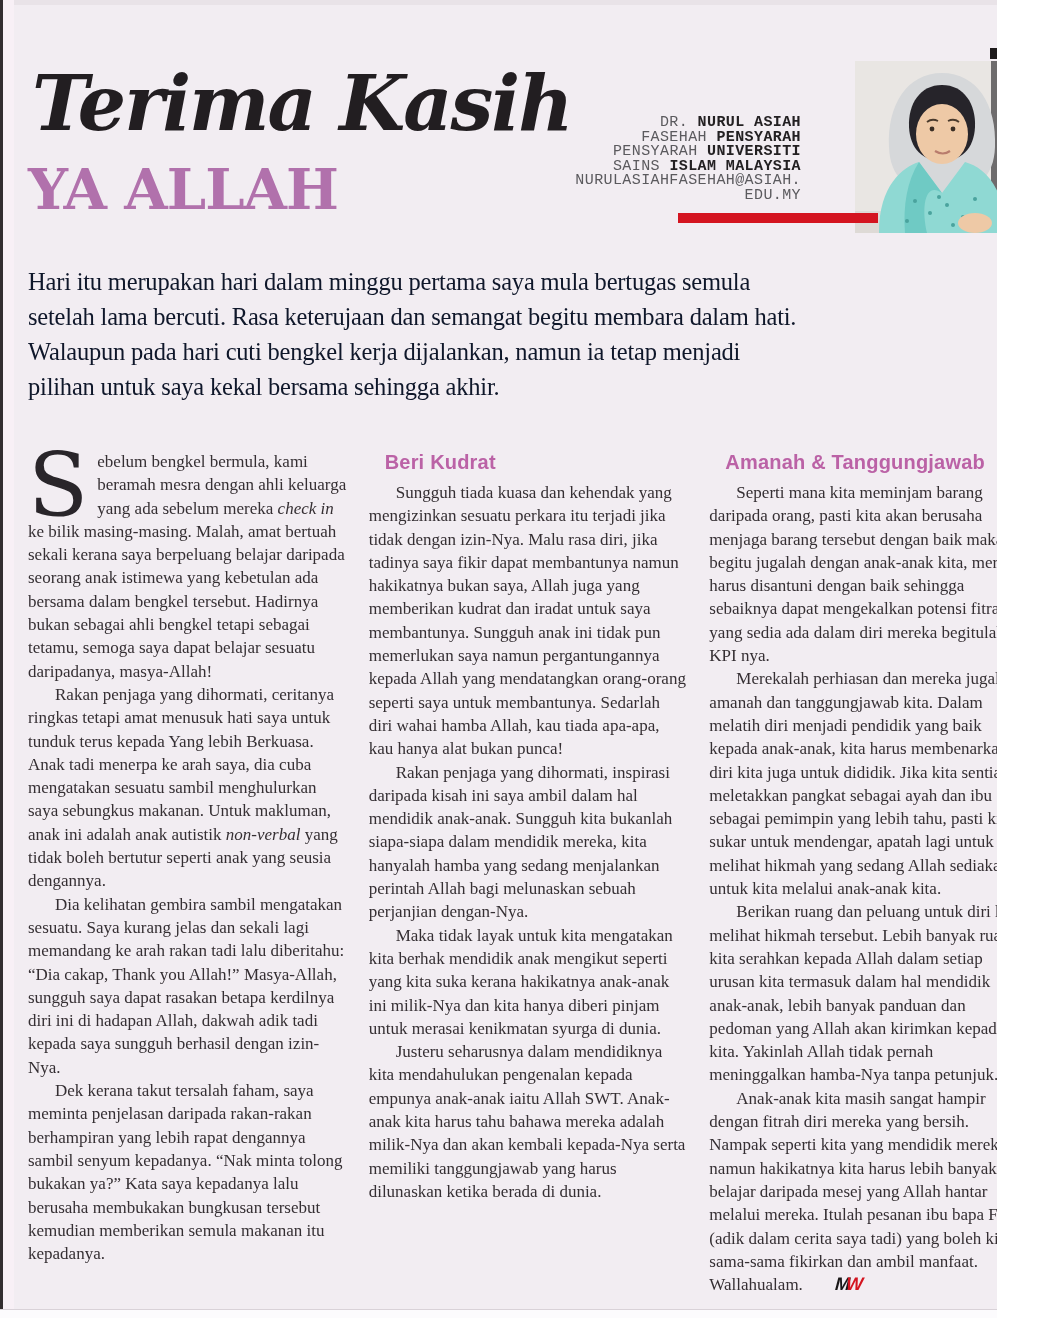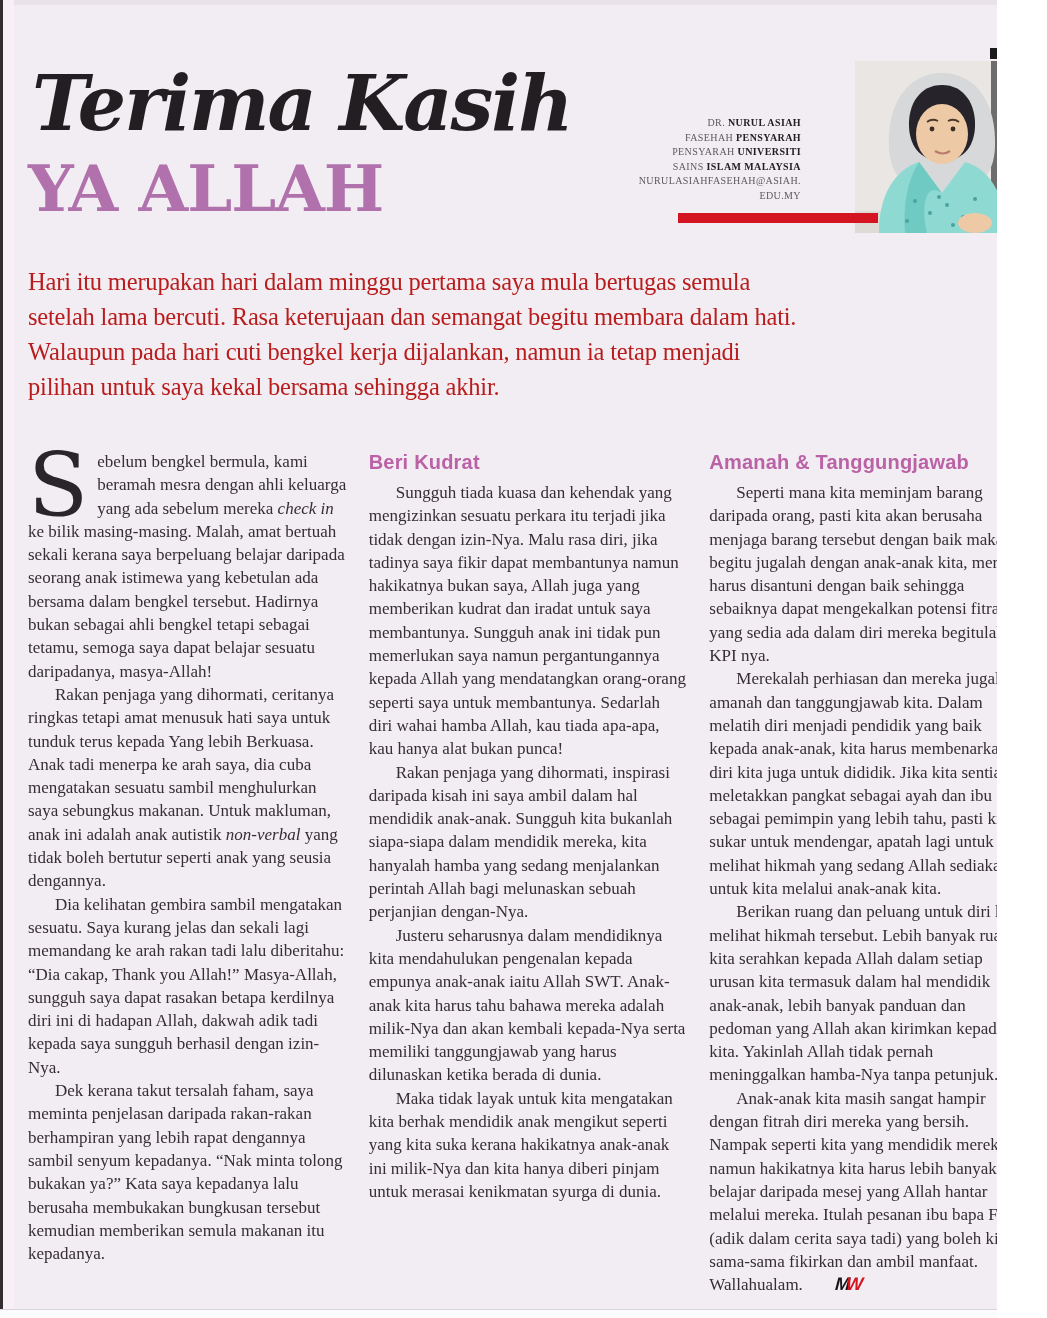--- a/index.html
+++ b/index.html
@@ -9,38 +9,38 @@
   
   .edge-left-dark{position:absolute;left:0;top:0;width:3px;height:100%;background:#332d30;}
   .edge-left-light{position:absolute;left:3px;top:0;width:11px;height:100%;background:#f8f0f6;}
   .edge-top{position:absolute;left:0;top:0;width:100%;height:5px;background:#e9e3e8;}
   .edge-right-line{position:absolute;left:1033px;top:0;width:1px;height:100%;background:#ddd5db;}
   .edge-right-light{position:absolute;left:1034px;top:0;width:13px;height:100%;background:#f6f3f5;}
   .edge-bottom{position:absolute;left:0;top:1309px;width:100%;height:9px;background:#fcfbfd;border-top:1px solid #d9d2d8;}
 
   
   .title1{position:absolute;left:32px;top:64px;font-family:"DejaVu Serif", serif;font-style:italic;font-weight:600;font-size:76px;line-height:80px;letter-spacing:-2px;color:var(--title-black,#221e21);}
-  .title2{position:absolute;left:28px;top:146px;font-family:"DejaVu Serif", serif;font-weight:700;font-size:64px;line-height:86px;letter-spacing:-1px;color:var(--title-purple,#b171ac);text-align:center;}
+  .title2{position:absolute;left:28px;top:146px;font-family:"DejaVu Serif", serif;font-weight:700;font-size:56px;line-height:86px;letter-spacing:-1px;color:var(--title-purple,#b171ac);text-align:center;}
 
-  .byline{position:absolute;right:196px;top:116px;text-align:right;font-family:Liberation Serif, serif;font-size:10px;line-height:14.5px;letter-spacing:.4px;color:var(--byline-gray,#5b5a5e);}
+  .byline{position:absolute;right:196px;top:116px;text-align:right;font-family:Liberation Mono, monospace;font-size:15px;line-height:14.5px;letter-spacing:.4px;color:var(--byline-gray,#5b5a5e);}
   .byline .b{font-weight:700;color:var(--byline-bold,#232022);}
 
   .red-bar{position:absolute;left:678px;top:213px;width:200px;height:10px;background:var(--red-accent,#d41420);z-index:3;}
 
   .photo{position:absolute;left:855px;top:61px;width:179px;height:172px;z-index:2;}
   .photo svg{display:block;}
   .bracket{position:absolute;left:990px;top:48px;width:36px;height:41px;border-top:11px solid #1d1a1b;border-right:12px solid #1d1a1b;box-sizing:border-box;z-index:4;}
 
   
-  .intro{position:absolute;left:28px;top:264px;width:770px;font-size:24.5px;line-height:35px;letter-spacing:-0.2px;color:#b91c1c;}
+  .intro{position:absolute;left:28px;top:264px;width:770px;font-size:24.5px;line-height:35px;letter-spacing:-0.2px;color:#0f172a;}
 
   
   .columns{position:absolute;left:28px;top:450px;width:1000px;display:flex;gap:22px;}
   .col{width:319px;}
-  .col-heading{margin:0 0 7px 0;font-family:"Liberation Sans", sans-serif;font-weight:700;font-size:20px;line-height:24px;letter-spacing:.2px;color:var(--heading-pink,#bb62a6);}
+  .col-heading{margin:0 0 7px 16px;font-family:"Liberation Sans", sans-serif;font-weight:700;font-size:20px;line-height:24px;letter-spacing:.2px;color:var(--heading-pink,#bb62a6);}
   .col p{margin:0;text-indent:27px;font-size:17px;line-height:23.3px;color:var(--body-text,#352f33);}
   .col p.first{text-indent:0;}
   .col em{}
   .dropcap{float:left;font-family:"DejaVu Serif", serif;font-size:88px;line-height:62px;padding:5px 9px 0 0;color:#29252a;}
 
   .mw{display:inline-block;font-family:"Liberation Sans", sans-serif;font-style:italic;font-weight:800;font-size:18px;letter-spacing:-1px;margin-left:5px;transform:skewX(-4deg);}
   .mw .m{color:#1a1718;}
   .mw .w{color:var(--red-accent,#d41420);margin-left:-3px;}
 </style>
 </head>
@@ -107,22 +107,22 @@
       <div class="col">
         <p class="first"><span class="dropcap">S</span><span>ebelum bengkel bermula, kami beramah mesra dengan ahli keluarga yang ada sebelum mereka </span><em>check in</em><span> ke bilik masing-masing. Malah, amat bertuah sekali kerana saya berpeluang belajar daripada seorang anak istimewa yang kebetulan ada bersama dalam bengkel tersebut. Hadirnya bukan sebagai ahli bengkel tetapi sebagai tetamu, semoga saya dapat belajar sesuatu daripadanya, masya-Allah!</span></p>
         <p><span>Rakan penjaga yang dihormati, ceritanya ringkas tetapi amat menusuk hati saya untuk tunduk terus kepada Yang lebih Berkuasa. Anak tadi menerpa ke arah saya, dia cuba mengatakan sesuatu sambil menghulurkan saya sebungkus makanan. Untuk makluman, anak ini adalah anak autistik </span><em>non-verbal</em><span> yang tidak boleh bertutur seperti anak yang seusia dengannya.</span></p>
         <p><span>Dia kelihatan gembira sambil mengatakan sesuatu. Saya kurang jelas dan sekali lagi memandang ke arah rakan tadi lalu diberitahu: “Dia cakap, Thank you Allah!” Masya-Allah, sungguh saya dapat rasakan betapa kerdilnya diri ini di hadapan Allah, dakwah adik tadi kepada saya sungguh berhasil dengan izin-Nya.</span></p>
         <p><span>Dek kerana takut tersalah faham, saya meminta penjelasan daripada rakan-rakan berhampiran yang lebih rapat dengannya sambil senyum kepadanya. “Nak minta tolong bukakan ya?” Kata saya kepadanya lalu berusaha membukakan bungkusan tersebut kemudian memberikan semula makanan itu kepadanya.</span></p>
       </div>
       <div class="col">
         <h3 class="col-heading">Beri Kudrat</h3>
         <p><span>Sungguh tiada kuasa dan kehendak yang mengizinkan sesuatu perkara itu terjadi jika tidak dengan izin-Nya. Malu rasa diri, jika tadinya saya fikir dapat membantunya namun hakikatnya bukan saya, Allah juga yang memberikan kudrat dan iradat untuk saya membantunya. Sungguh anak ini tidak pun memerlukan saya namun pergantungannya kepada Allah yang mendatangkan orang-orang seperti saya untuk membantunya. Sedarlah diri wahai hamba Allah, kau tiada apa-apa, kau hanya alat bukan punca!</span></p>
         <p><span>Rakan penjaga yang dihormati, inspirasi daripada kisah ini saya ambil dalam hal mendidik anak-anak. Sungguh kita bukanlah siapa-siapa dalam mendidik mereka, kita hanyalah hamba yang sedang menjalankan perintah Allah bagi melunaskan sebuah perjanjian dengan-Nya.</span></p>
+        <p><span>Maka tidak layak untuk kita mengatakan kita berhak mendidik anak mengikut seperti yang kita suka kerana hakikatnya anak-anak ini milik-Nya dan kita hanya diberi pinjam untuk merasai kenikmatan syurga di dunia.</span></p>
         <p><span>Justeru seharusnya dalam mendidiknya kita mendahulukan pengenalan kepada empunya anak-anak iaitu Allah SWT. Anak-anak kita harus tahu bahawa mereka adalah milik-Nya dan akan kembali kepada-Nya serta memiliki tanggungjawab yang harus dilunaskan ketika berada di dunia.</span></p>
-        <p><span>Maka tidak layak untuk kita mengatakan kita berhak mendidik anak mengikut seperti yang kita suka kerana hakikatnya anak-anak ini milik-Nya dan kita hanya diberi pinjam untuk merasai kenikmatan syurga di dunia.</span></p>
       </div>
       <div class="col">
         <h3 class="col-heading">Amanah &amp; Tanggungjawab</h3>
         <p><span>Seperti mana kita meminjam barang daripada orang, pasti kita akan berusaha menjaga barang tersebut dengan baik maka begitu jugalah dengan anak-anak kita, mereka harus disantuni dengan baik sehingga sebaiknya dapat mengekalkan potensi fitrah yang sedia ada dalam diri mereka begitulah KPI nya.</span></p>
         <p><span>Merekalah perhiasan dan mereka jugalah amanah dan tanggungjawab kita. Dalam melatih diri menjadi pendidik yang baik kepada anak-anak, kita harus membenarkan diri kita juga untuk dididik. Jika kita sentiasa meletakkan pangkat sebagai ayah dan ibu sebagai pemimpin yang lebih tahu, pasti kita sukar untuk mendengar, apatah lagi untuk melihat hikmah yang sedang Allah sediakan untuk kita melalui anak-anak kita.</span></p>
         <p><span>Berikan ruang dan peluang untuk diri kita melihat hikmah tersebut. Lebih banyak ruang kita serahkan kepada Allah dalam setiap urusan kita termasuk dalam hal mendidik anak-anak, lebih banyak panduan dan pedoman yang Allah akan kirimkan kepada kita. Yakinlah Allah tidak pernah meninggalkan hamba-Nya tanpa petunjuk.</span></p>
         <p><span>Anak-anak kita masih sangat hampir dengan fitrah diri mereka yang bersih. Nampak seperti kita yang mendidik mereka namun hakikatnya kita harus lebih banyak belajar daripada mesej yang Allah hantar melalui mereka. Itulah pesanan ibu bapa Fariz (adik dalam cerita saya tadi) yang boleh kita sama-sama fikirkan dan ambil manfaat. Wallahualam.</span><span class="mw"><span class="m">M</span><span class="w">W</span></span></p>
       </div>
     </div>
 </div>

